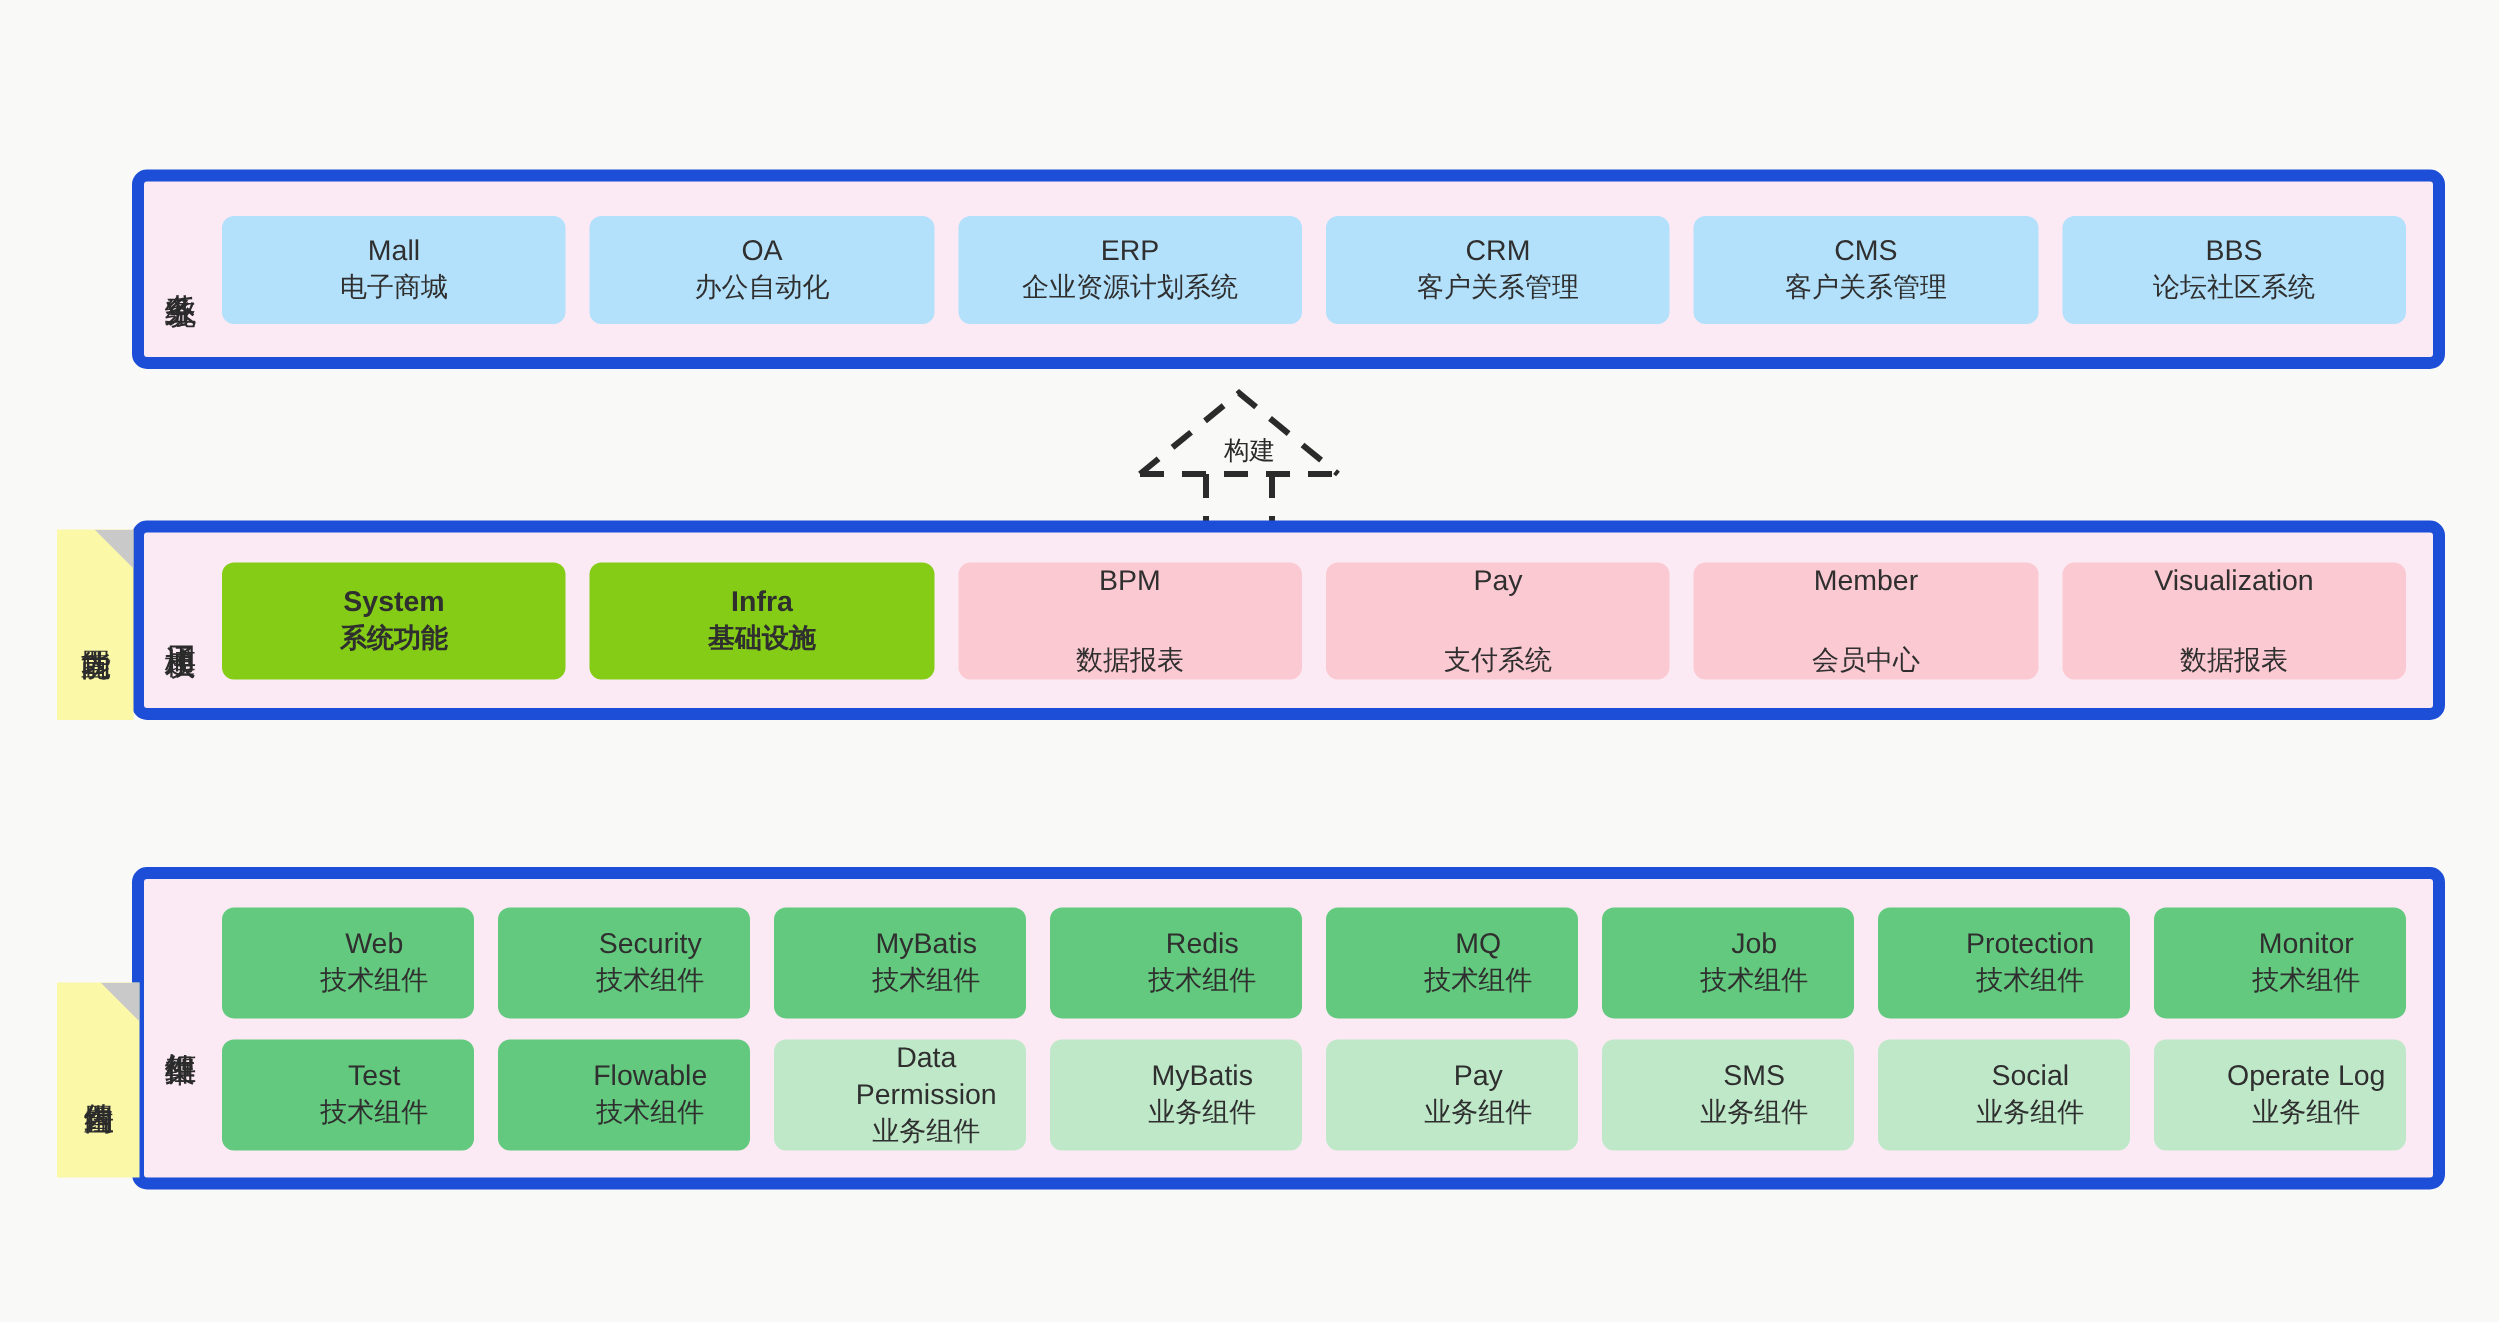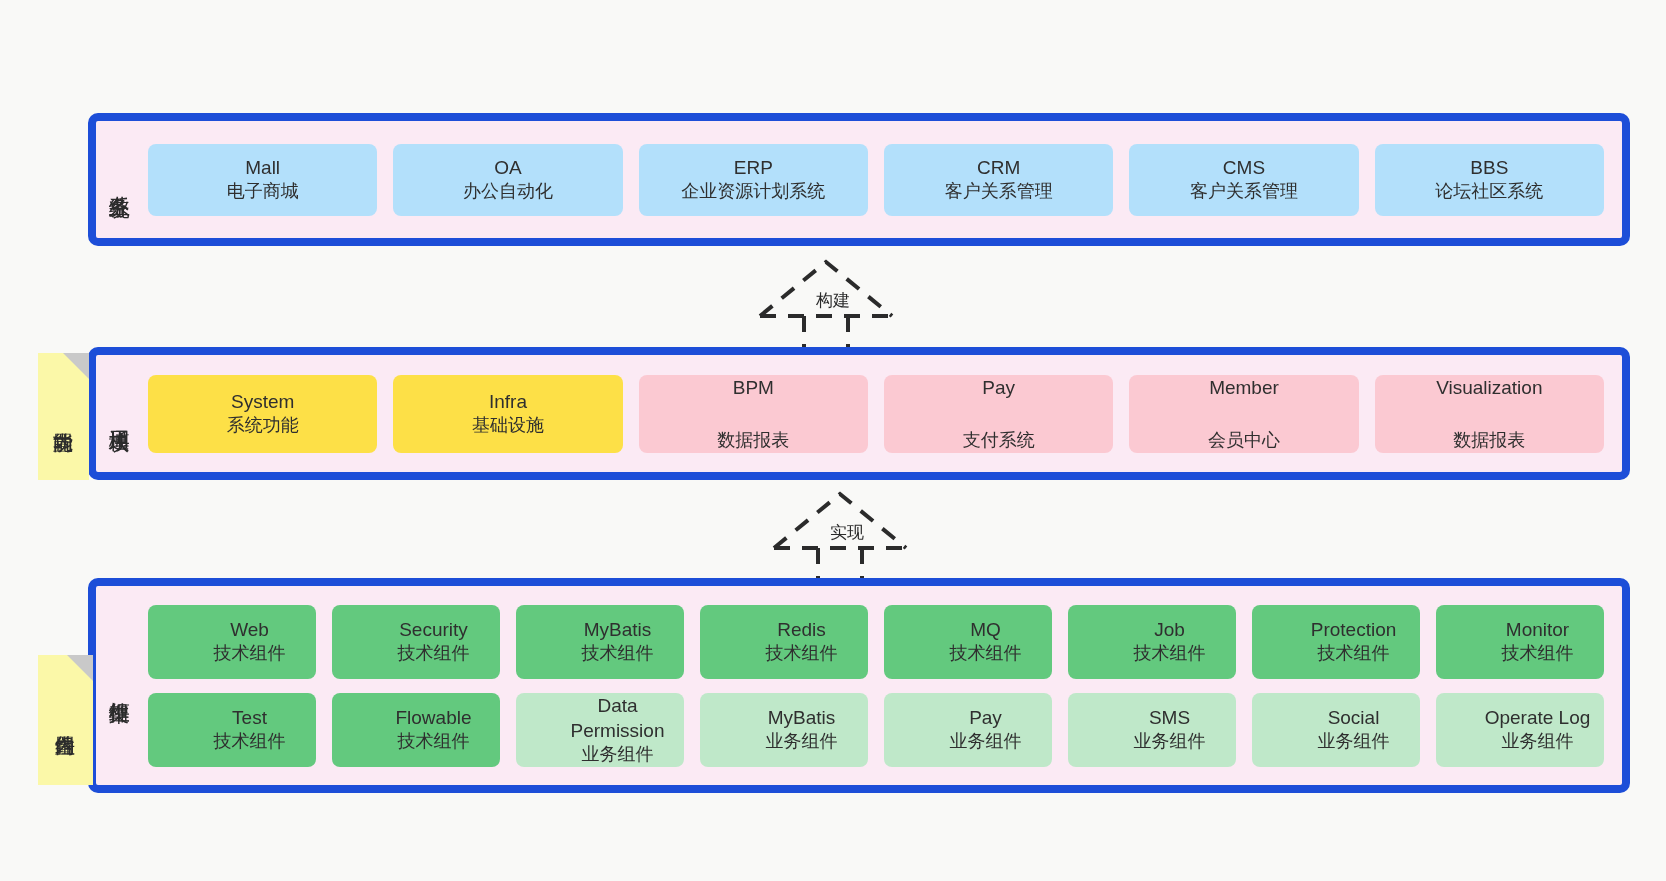--- a/index.html
+++ b/index.html
@@ -75,21 +75,21 @@
     line-height: 1.32;
     color: #2f2f2f;
     box-sizing: border-box;
     padding: 4px 6px;
   }
   .node .n-title { font-size: 19px; }
   .node .n-sub   { font-size: 18px; }
 
   
   .c-blue        { background: #b3e0fb; }
-  .c-red         { background: #fde047; }
+  .c-red         { background: #84cc16; font-weight: bold; }
   .c-pink        { background: #fbc9d2; gap: 29px; }
   .c-green       { background: #63c97e; }
   .c-lightgreen  { background: #bfe8c9; }
 
   
   #layer-business { left: 88px;  top: 113px; width: 1542px; height: 133px; }
   #layer-common   { left: 88px;  top: 347px; width: 1542px; height: 133px; }
   #layer-frame    { left: 88px;  top: 578px; width: 1542px; height: 215px; }
 
   #layer-business .node { height: 72px; }
@@ -215,28 +215,20 @@
           <span class="n-sub">会员中心</span>
         </div>
         <div class="node c-pink">
           <span class="n-title">Visualization</span>
           <span class="n-sub">数据报表</span>
         </div>
       </div>
     </div>
   </div>
 
-  <div class="uml-arrow" id="arrow-impl">
-    <svg width="160" height="92" viewBox="0 0 160 92" aria-hidden="true">
-      <path d="M 4 60 L 70 6 L 136 60" fill="none" stroke="#2b2b2b" stroke-width="4" stroke-dasharray="16 12" stroke-linecap="butt"></path>
-      <path d="M 4 60 L 136 60" fill="none" stroke="#2b2b2b" stroke-width="4" stroke-dasharray="16 12"></path>
-      <path d="M 48 60 L 48 92 M 92 60 L 92 92" fill="none" stroke="#2b2b2b" stroke-width="4" stroke-dasharray="16 12"></path>
-    </svg>
-    <span class="arrow-caption">实现</span>
-  </div>
 
   <div class="layer" id="layer-frame">
     <div class="layer-label">框架组件</div>
     <div class="layer-body">
 
       <div class="node-row">
         <div class="node c-green">
           <span class="n-title">Web</span>
           <span class="n-sub">技术组件</span>
         </div>

